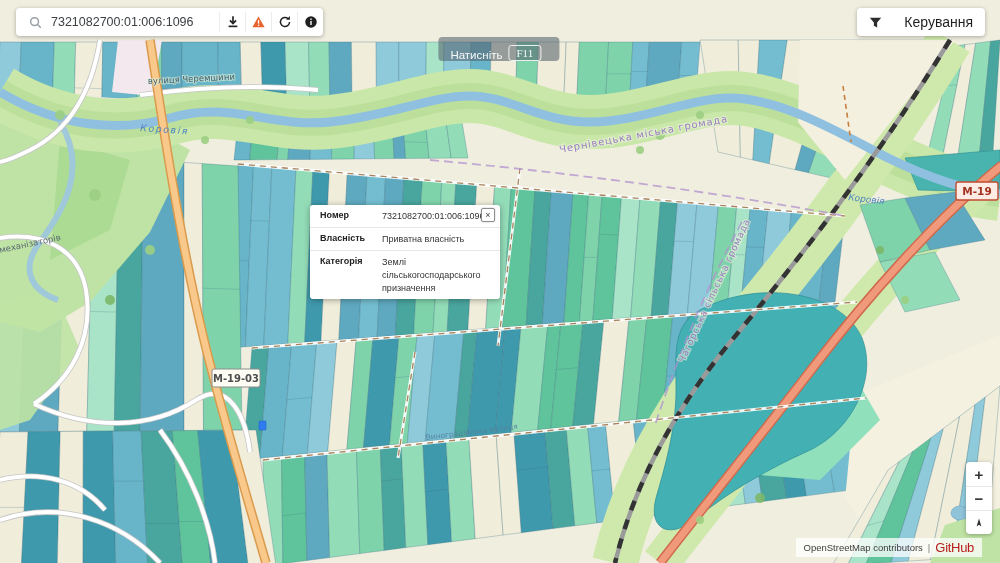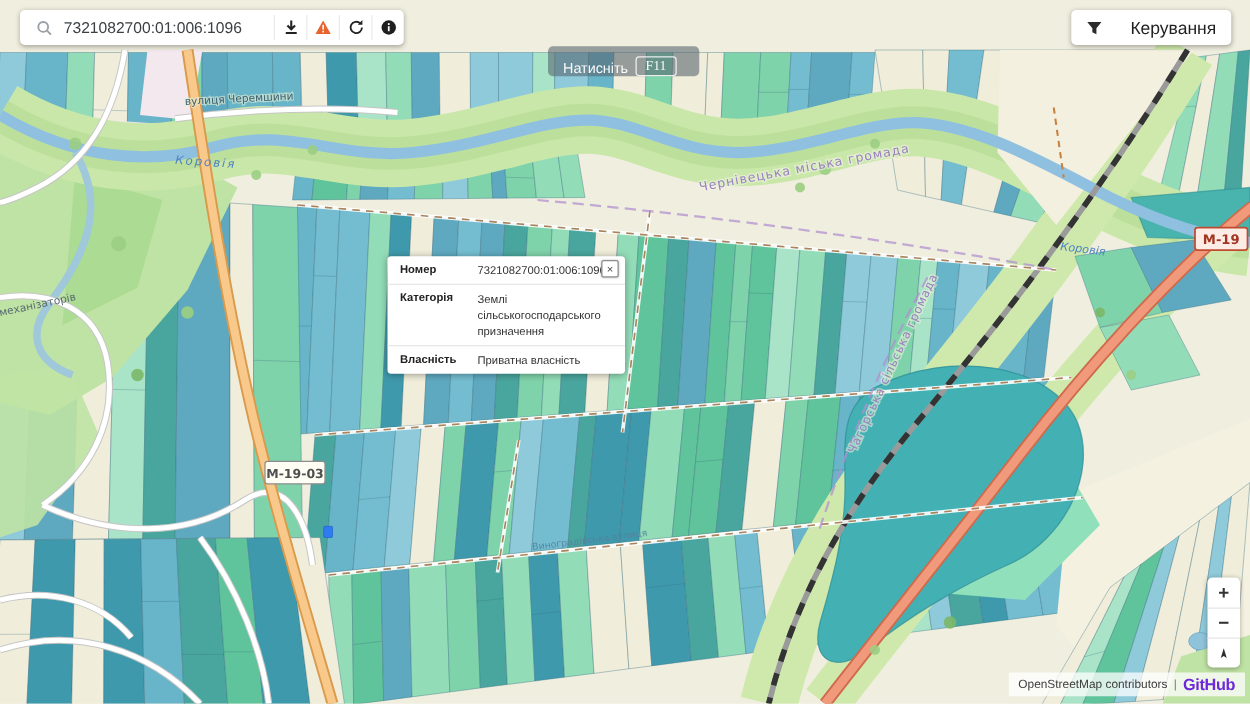--- a/index.html
+++ b/index.html
@@ -40,24 +40,24 @@
   #popup-close{position:absolute;right:5px;top:3px;width:14px;height:14px;
        background:#fff;border:1px solid #8d8d8d;border-radius:2px;font-size:9px;
        line-height:11px;text-align:center;padding:0;cursor:pointer;color:#444;
        box-shadow:0 0 2px rgba(0,0,0,.25);}
   
   #zoomctl{right:8px;top:462px;width:26px;display:flex;flex-direction:column;}
   #zoomctl button{height:24px;border:0;background:transparent;cursor:pointer;
        font-size:15px;font-weight:bold;color:#333;display:flex;align-items:center;justify-content:center;padding:0;}
   #zoomctl button + button{border-top:1px solid #e6e6e6;}
   
-  #attrib{position:absolute;right:4px;bottom:6px;background:rgba(255,255,255,.75);
+  #attrib{position:absolute;right:18px;bottom:6px;background:rgba(255,255,255,.75);
        padding:2px 8px;display:flex;align-items:center;font-size:9.5px;color:#3c3c3c;}
   #attrib .sep{margin:0 5px;color:#777;}
-  #attrib .gh{font-weight:bold;font-size:13px;color:#6d28d9;letter-spacing:-.3px;}
+  #attrib .gh{font-weight:normal;font-size:13px;color:#b91c1c;letter-spacing:-.3px;}
 </style>
 </head>
 <body>
 
 <div id="stage">
 
   <svg id="map" viewBox="0 0 1000 563">
     <rect x="0" y="0" width="1000" height="563" fill="#f0eedf"></rect>
 
     <g id="g-parcels-main">
@@ -434,26 +434,26 @@
     <span class="key">F11</span>
   </div>
 
   <div id="popup">
     <button id="popup-close">×</button>
     <div class="prow">
       <div class="plabel">Номер</div>
       <div class="pvalue">7321082700:01:006:1096</div>
     </div>
     <div class="prow">
+      <div class="plabel">Власність</div>
+      <div class="pvalue">Приватна власність</div>
+    </div>
+    <div class="prow">
       <div class="plabel">Категорія</div>
       <div class="pvalue">Землі сільськогосподарського призначення</div>
-    </div>
-    <div class="prow">
-      <div class="plabel">Власність</div>
-      <div class="pvalue">Приватна власність</div>
     </div>
   </div>
 
   <div id="zoomctl" class="ctl">
     <button>+</button>
     <button>−</button>
     <button>
       <svg width="12" height="12" viewBox="0 0 16 16">
           <polygon points="8,2 11.2,12.5 8,10.3 4.8,12.5" fill="#2f2f2f"></polygon>
         </svg>

